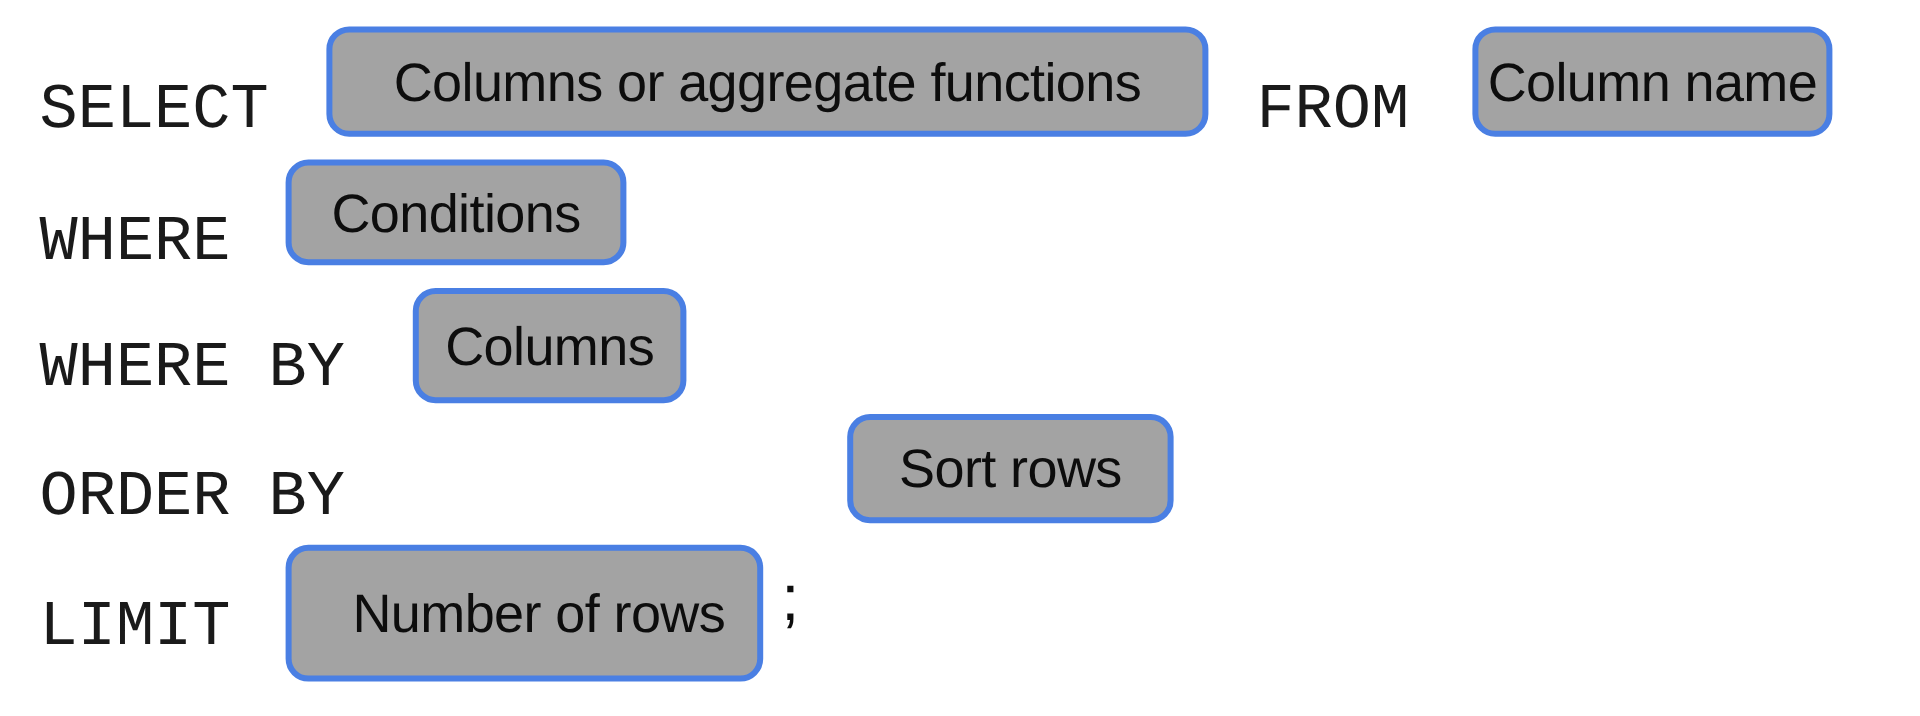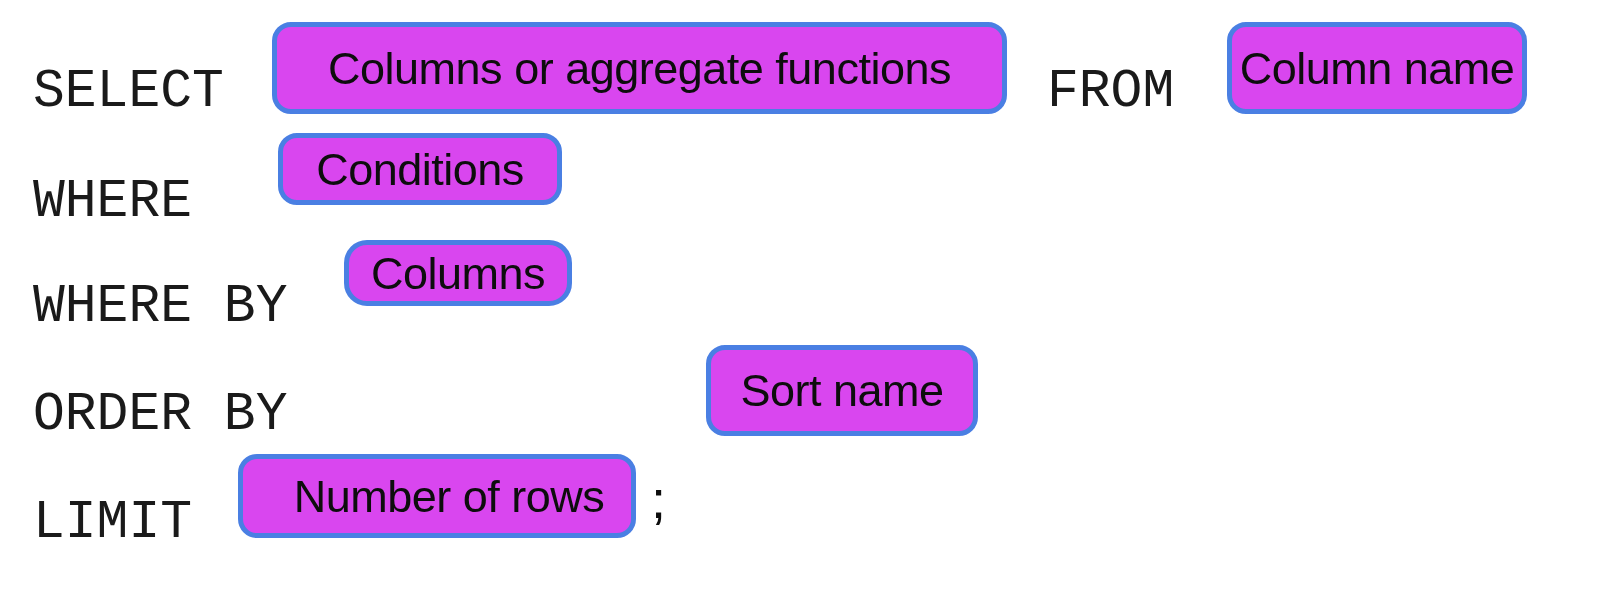--- a/index.html
+++ b/index.html
@@ -59,44 +59,44 @@
     transform: translateY(-50%);
   }
 
   
   .pill {
     position: absolute;
     top: 0;
     box-sizing: border-box;
     border: 5px solid #4a7fe3;
     border-radius: 19px;
-    background: #d946ef;
+    background: #a3a3a3;
     display: flex;
     align-items: center;
     justify-content: center;
     padding: 0 22px;
   }
   .pill-label {
     font-family: "Liberation Sans", sans-serif;
     font-size: 45px;
     font-weight: 400;
     line-height: 1;
     color: #0d0d0d;
     white-space: nowrap;
     letter-spacing: -0.5px;
   }
 
   
   .pill-select-cols   { left: 272px;  width: 735px; height: 92px; }
   .pill-table-name    { left: 1227px; width: 300px; height: 92px; }
-  .pill-conditions    { left: 238px;  width: 284px; height: 72px; margin-left: 40px; }
-  .pill-group-columns { left: 344px;  width: 228px; height: 66px; border-radius: 23px; }
+  .pill-conditions    { left: 238px;  width: 284px; height: 88px; }
+  .pill-group-columns { left: 344px;  width: 228px; height: 96px; }
   .pill-column-name   { left: 342px;  width: 340px; height: 91px; }
   .pill-sort-order    { left: 706px;  width: 272px; height: 91px; }
-  .pill-num-rows      { left: 238px;  width: 398px; height: 84px; padding-left: 46px; }
+  .pill-num-rows      { left: 238px;  width: 398px; height: 114px; padding-left: 46px; }
 
   
   .terminator {
     position: absolute;
     font-family: "Liberation Sans", sans-serif;
     font-size: 54px;
     font-weight: 400;
     line-height: 1;
     color: #0d0d0d;
     top: 50%;
@@ -149,21 +149,21 @@
       <span class="pill-label">Columns</span>
     </div>
   </div>
 
   <div class="sql-row row-4">
 
     <span class="keyword kw-slot kw-orderby">ORDER BY</span>
 
 
     <div class="pill pill-sort-order">
-      <span class="pill-label">Sort name</span>
+      <span class="pill-label">Sort rows</span>
     </div>
   </div>
 
   <div class="sql-row row-5">
 
     <span class="keyword kw-slot kw-limit">LIMIT</span>
 
     <div class="pill pill-num-rows">
       <span class="pill-label">Number of rows</span>
     </div>

